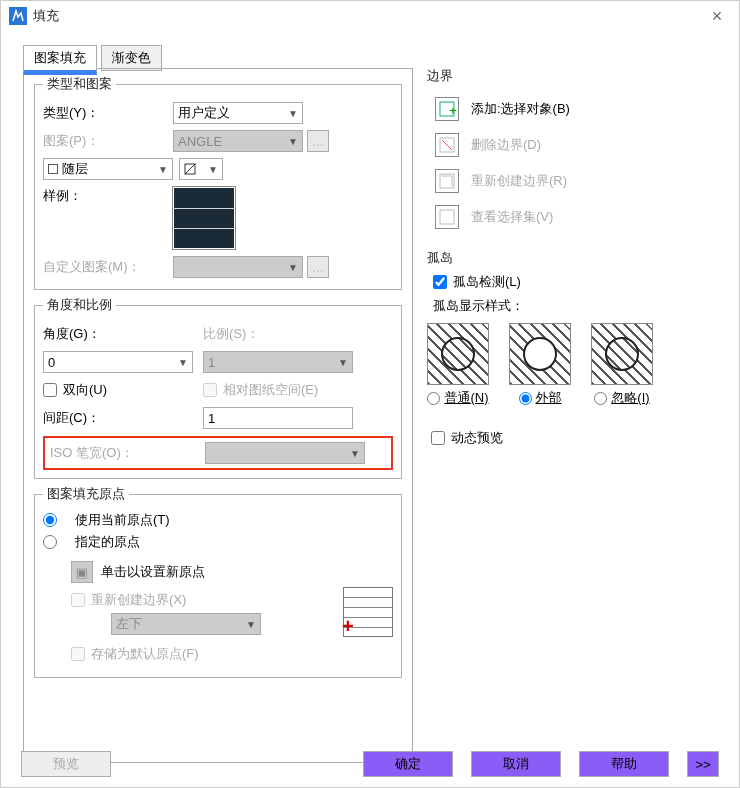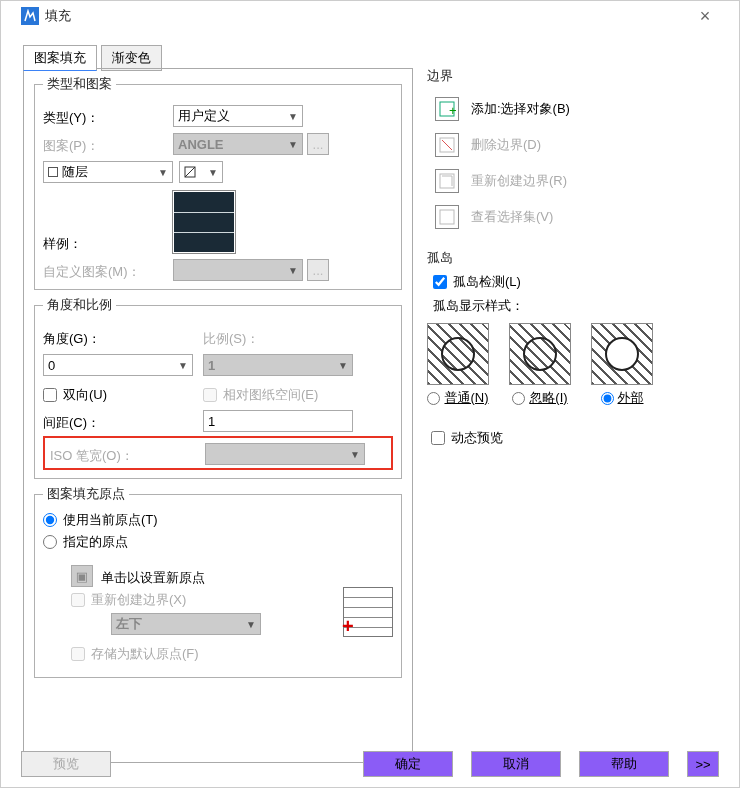--- a/index.html
+++ b/index.html
@@ -1,45 +1,45 @@
 <!DOCTYPE html>
 <html><head>
 <meta charset="utf-8">
 <style>
 * { box-sizing: border-box; margin: 0; padding: 0; font-family: "Microsoft YaHei", "SimSun", sans-serif; font-size: 13px; }
 body { background: #fff; width: 740px; height: 788px; border: 1px solid #ccc; position: relative; }
-.titlebar { height: 30px; display: flex; align-items: center; padding: 0 20px; }
+.titlebar { height: 30px; display: flex; align-items: center; padding: 0 8px; }
 .app-icon { width: 18px; height: 18px; background: #2876d8; display: flex; align-items: center; justify-content: center; margin-right: 6px; }
 .app-icon svg { width: 14px; height: 14px; }
 .title { flex: 1; color: #222; }
 .close-x { width: 28px; text-align: center; color: #666; cursor: pointer; font-size: 18px; }
 .content { position: absolute; top: 44px; left: 22px; right: 20px; bottom: 50px; }
 .tabs { position: absolute; top: 0; left: 0; }
 .tab { display: inline-block; padding: 3px 10px; border: 1px solid #aaa; background: #f0f0f0; cursor: pointer; position: relative; }
-.tab.active { background: #fff; border-bottom: 1px solid #3b82f6; z-index: 2; }
+.tab.active { background: #fff; border-bottom: 5px solid #3b82f6; z-index: 2; }
 .left-panel { position: absolute; top: 23px; left: 0; width: 390px; height: 695px; border: 1px solid #aaa; padding: 6px 10px; }
 fieldset { border: 1px solid #b0b0b0; margin-bottom: 6px; padding: 6px 8px 8px 8px; }
 legend { padding: 0 4px; color: #222; margin-top: 40px; }
-.row { display: flex; align-items: flex-end; height: 28px; }
+.row { display: flex; align-items: center; height: 28px; }
 .row > label { width: 130px; }
 .row.disabled > label, .disabled-text { color: #aaa; }
 .dd { height: 22px; border: 1px solid #aaa; background: #fff; display: flex; align-items: center; padding: 0 4px; cursor: pointer; position: relative; }
 .dd .chev { margin-left: auto; font-size: 10px; color: #555; }
-.dd.disabled { background: #ccc; color: #888; font-weight: bold; }
+.dd.disabled { background: #ccc; color: #888; }
 .mini-btn { width: 22px; height: 22px; border: 1px solid #aaa; background: #e8e8e8; margin-left: 4px; display: flex; align-items: center; justify-content: center; cursor: pointer; color: #666; }
 .mini-btn.disabled { color: #bbb; }
 .swatch-preview { width: 62px; height: 62px; background: #1a2a36; border: 1px solid #fff; outline: 1px solid #888; position: relative; }
 .swatch-preview::before, .swatch-preview::after { content: ""; position: absolute; left: 0; right: 0; height: 1px; background: #cfd8dc; }
 .swatch-preview::before { top: 33%; }
 .swatch-preview::after { top: 66%; }
 .txt-in { height: 22px; border: 1px solid #aaa; padding: 0 4px; background: #fff; }
 .chk { display: flex; align-items: center; gap: 6px; }
 .chk input { width: 14px; height: 14px; }
 .redbox { border: 2px solid #e83323; padding: 3px 5px; margin-top: 4px; }
-.radio { display: flex; align-items: center; gap: 6px; height: 22px; }
+.radio { display: flex; align-items: center; gap: 18px; height: 22px; }
 .radio input { width: 14px; height: 14px; }
 .origin-sub { margin-left: 28px; }
 .origin-icon { width: 22px; height: 22px; border: 1px solid #aaa; background: #ccc; display: inline-flex; align-items: center; justify-content: center; color: #888; margin-right: 8px; }
 .brick-icon { width: 50px; height: 50px; border: 1px solid #777; display: inline-block; position: relative; background: repeating-linear-gradient(#fff 0 9px, #888 9px 10px); }
 .brick-icon::after { content: "+"; position: absolute; bottom: -2px; left: -2px; color: #d90000; font-size: 20px; font-weight: bold; }
 .right-col { position: absolute; top: 22px; left: 404px; width: 290px; }
 .grp-label { margin-bottom: 6px; color: #222; }
 .bnd-item { display: flex; align-items: center; height: 36px; gap: 12px; padding-left: 8px; }
 .bnd-item.disabled span { color: #aaa; }
 .bnd-icon { width: 24px; height: 24px; border: 1px solid #888; display: flex; align-items: center; justify-content: center; background: #fff; }
@@ -110,21 +110,21 @@
         </div>
         <div class="dd" style="width:44px;margin-left:6px">
           <svg width="12" height="12" viewBox="0 0 12 12">
               <rect x="1" y="1" width="10" height="10" fill="none" stroke="#333"></rect>
               <line x1="1" y1="11" x2="11" y2="1" stroke="#333"></line>
             </svg>
           <span class="chev">▼</span>
         </div>
       </div>
 
-      <div class="row" style="height:70px;align-items:flex-end;padding-top:4px">
+      <div class="row" style="height:70px;align-items:flex-start;padding-top:4px">
         <label>样例：</label>
         <div class="swatch-preview"></div>
       </div>
 
       <div class="row disabled">
         <label>自定义图案(M)：</label>
         <div class="dd disabled" style="width:130px">
             <span class="chev">▼</span>
           </div>
         <div class="mini-btn disabled">
@@ -271,35 +271,35 @@
         <div class="island-opt">
           <div class="isl-img p1">
               <div class="isl-core"></div>
             </div>
           <div class="isl-radio">
               <input type="radio" name="isl" style="">
               <span>普通(N)</span>
             </div>
         </div>
         <div class="island-opt">
+          <div class="isl-img">
+              <div class="isl-core"></div>
+            </div>
+          <div class="isl-radio">
+              <input type="radio" name="isl" checked="" style="">
+              <span>外部</span>
+            </div>
+        </div>
+        <div class="island-opt">
           <div class="isl-img p3">
               <div class="isl-core"></div>
             </div>
           <div class="isl-radio">
               <input type="radio" name="isl" style="">
               <span>忽略(I)</span>
-            </div>
-        </div>
-        <div class="island-opt">
-          <div class="isl-img">
-              <div class="isl-core"></div>
-            </div>
-          <div class="isl-radio">
-              <input type="radio" name="isl" checked="" style="">
-              <span>外部</span>
             </div>
         </div>
       </div>
     </div>
 
     <div class="chk" style="margin-top:22px;padding-left:4px">
       <input type="checkbox" style="">
       <span>动态预览</span>
     </div>
 

